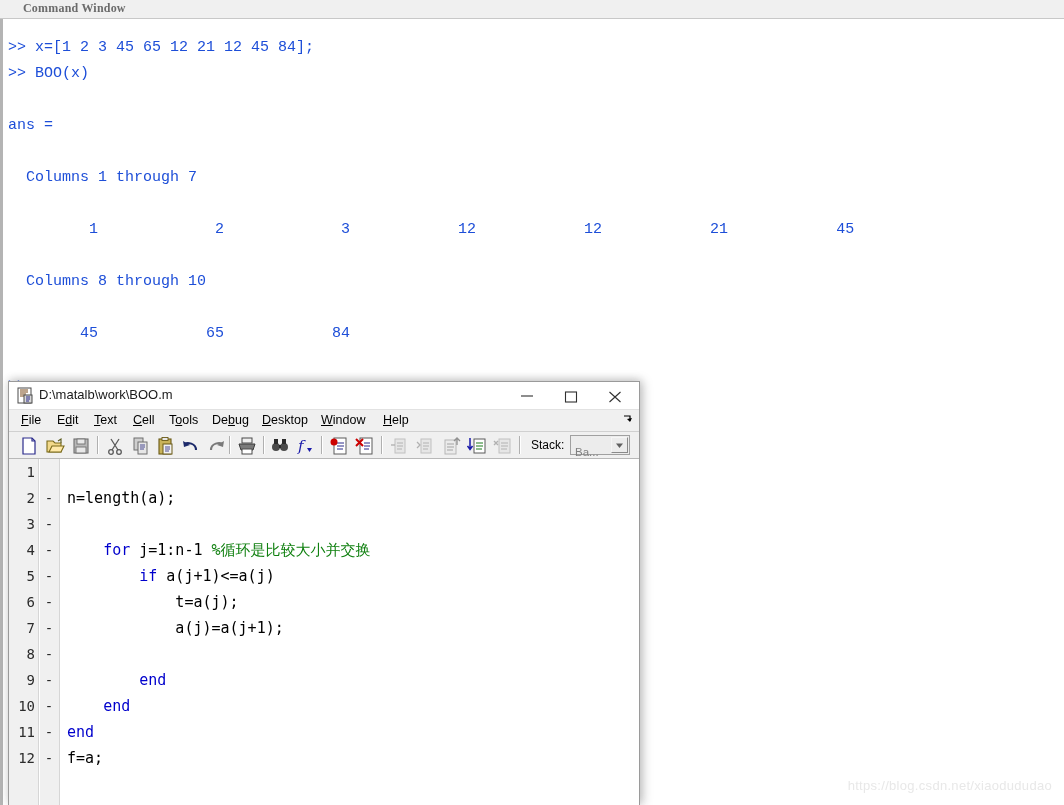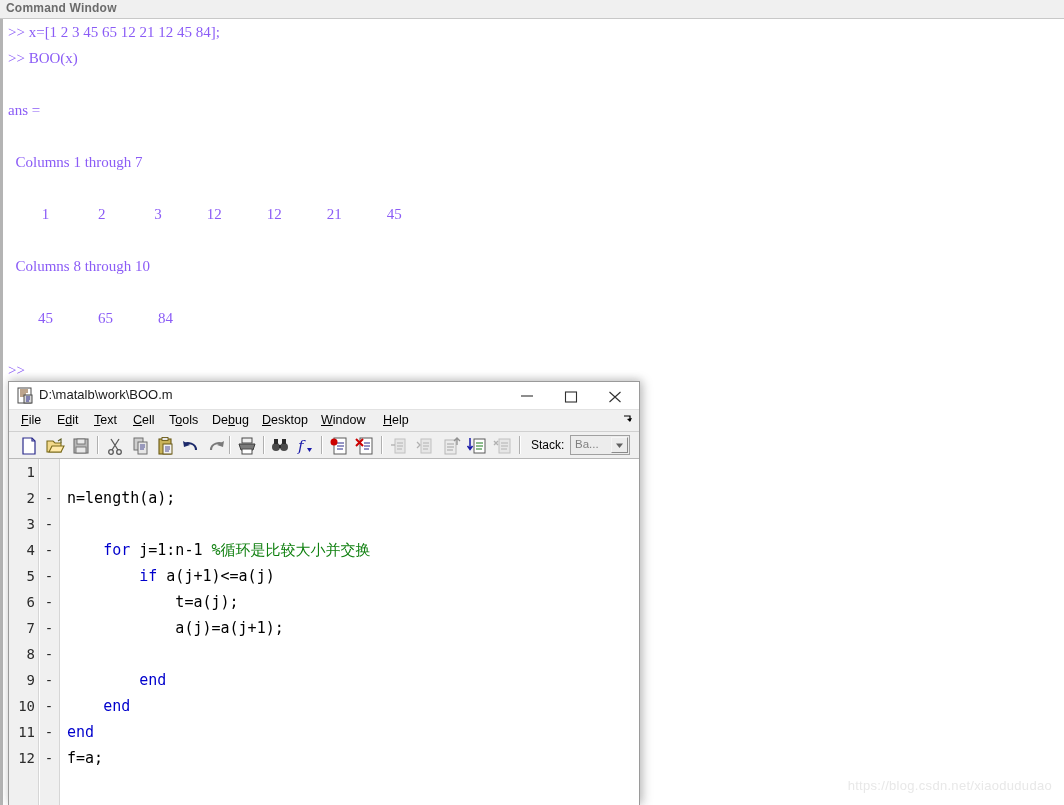--- a/index.html
+++ b/index.html
@@ -28,44 +28,44 @@
   }
   #cmd-titlebar {
     position: absolute;
     left: 0; top: 0;
     width: 1064px; height: 18px;
     background: #f0f0f0;
     border-bottom: 1px solid #c8c8c8;
   }
   #cmd-title {
     position: absolute;
-    left: 6px; top: 1px;
+    left: 23px; top: 1px;
     font-size: 12px;
     font-weight: bold;
     color: #6b6b6b;
-    font-family: Liberation Sans, sans-serif;
+    font-family: Liberation Serif, serif;
     letter-spacing: 0.2px;
   }
   #cmd-body {
     position: absolute;
     left: 0; top: 19px;
     width: 1064px;
     height: 786px;
     background: #ffffff;
     border-left: 3px solid #b4b4b4;
     box-sizing: border-box;
   }
   #cmd-text {
     position: absolute;
-    left: 5px; top: 0px;
+    left: 5px; top: 16px;
     width: 1050px;
-    font-family: Liberation Serif, serif;
+    font-family: Liberation Mono, monospace;
     font-size: 15px;
     line-height: 26px;
-    color: #8b5cf6;
+    color: #1d4ed8;
     white-space: pre;
   }
   .cmd-line { height: 26px; white-space: pre; }
   .cmd-spacer { height: 26px; }
 
   
   #editor-window {
     position: absolute;
     left: 8px; top: 381px;
     width: 632px;
@@ -161,21 +161,21 @@
   #stack-combo {
     position: absolute;
     top: 3px; left: 561px;
     width: 60px; height: 20px;
     background: #ececec;
     border: 1px solid #a0a0a0;
     box-sizing: border-box;
   }
   #stack-combo-text {
     position: absolute;
-    left: 4px; top: 2px;
+    left: 4px; top: 10px;
     font-size: 11.5px;
     color: #808080;
     font-family: "Liberation Sans", sans-serif;
   }
   #stack-combo-arrow {
     position: absolute;
     right: 1px; top: 1px;
     width: 17px; height: 16px;
     background: #ececec;
     border: 1px solid #f5f5f5;

